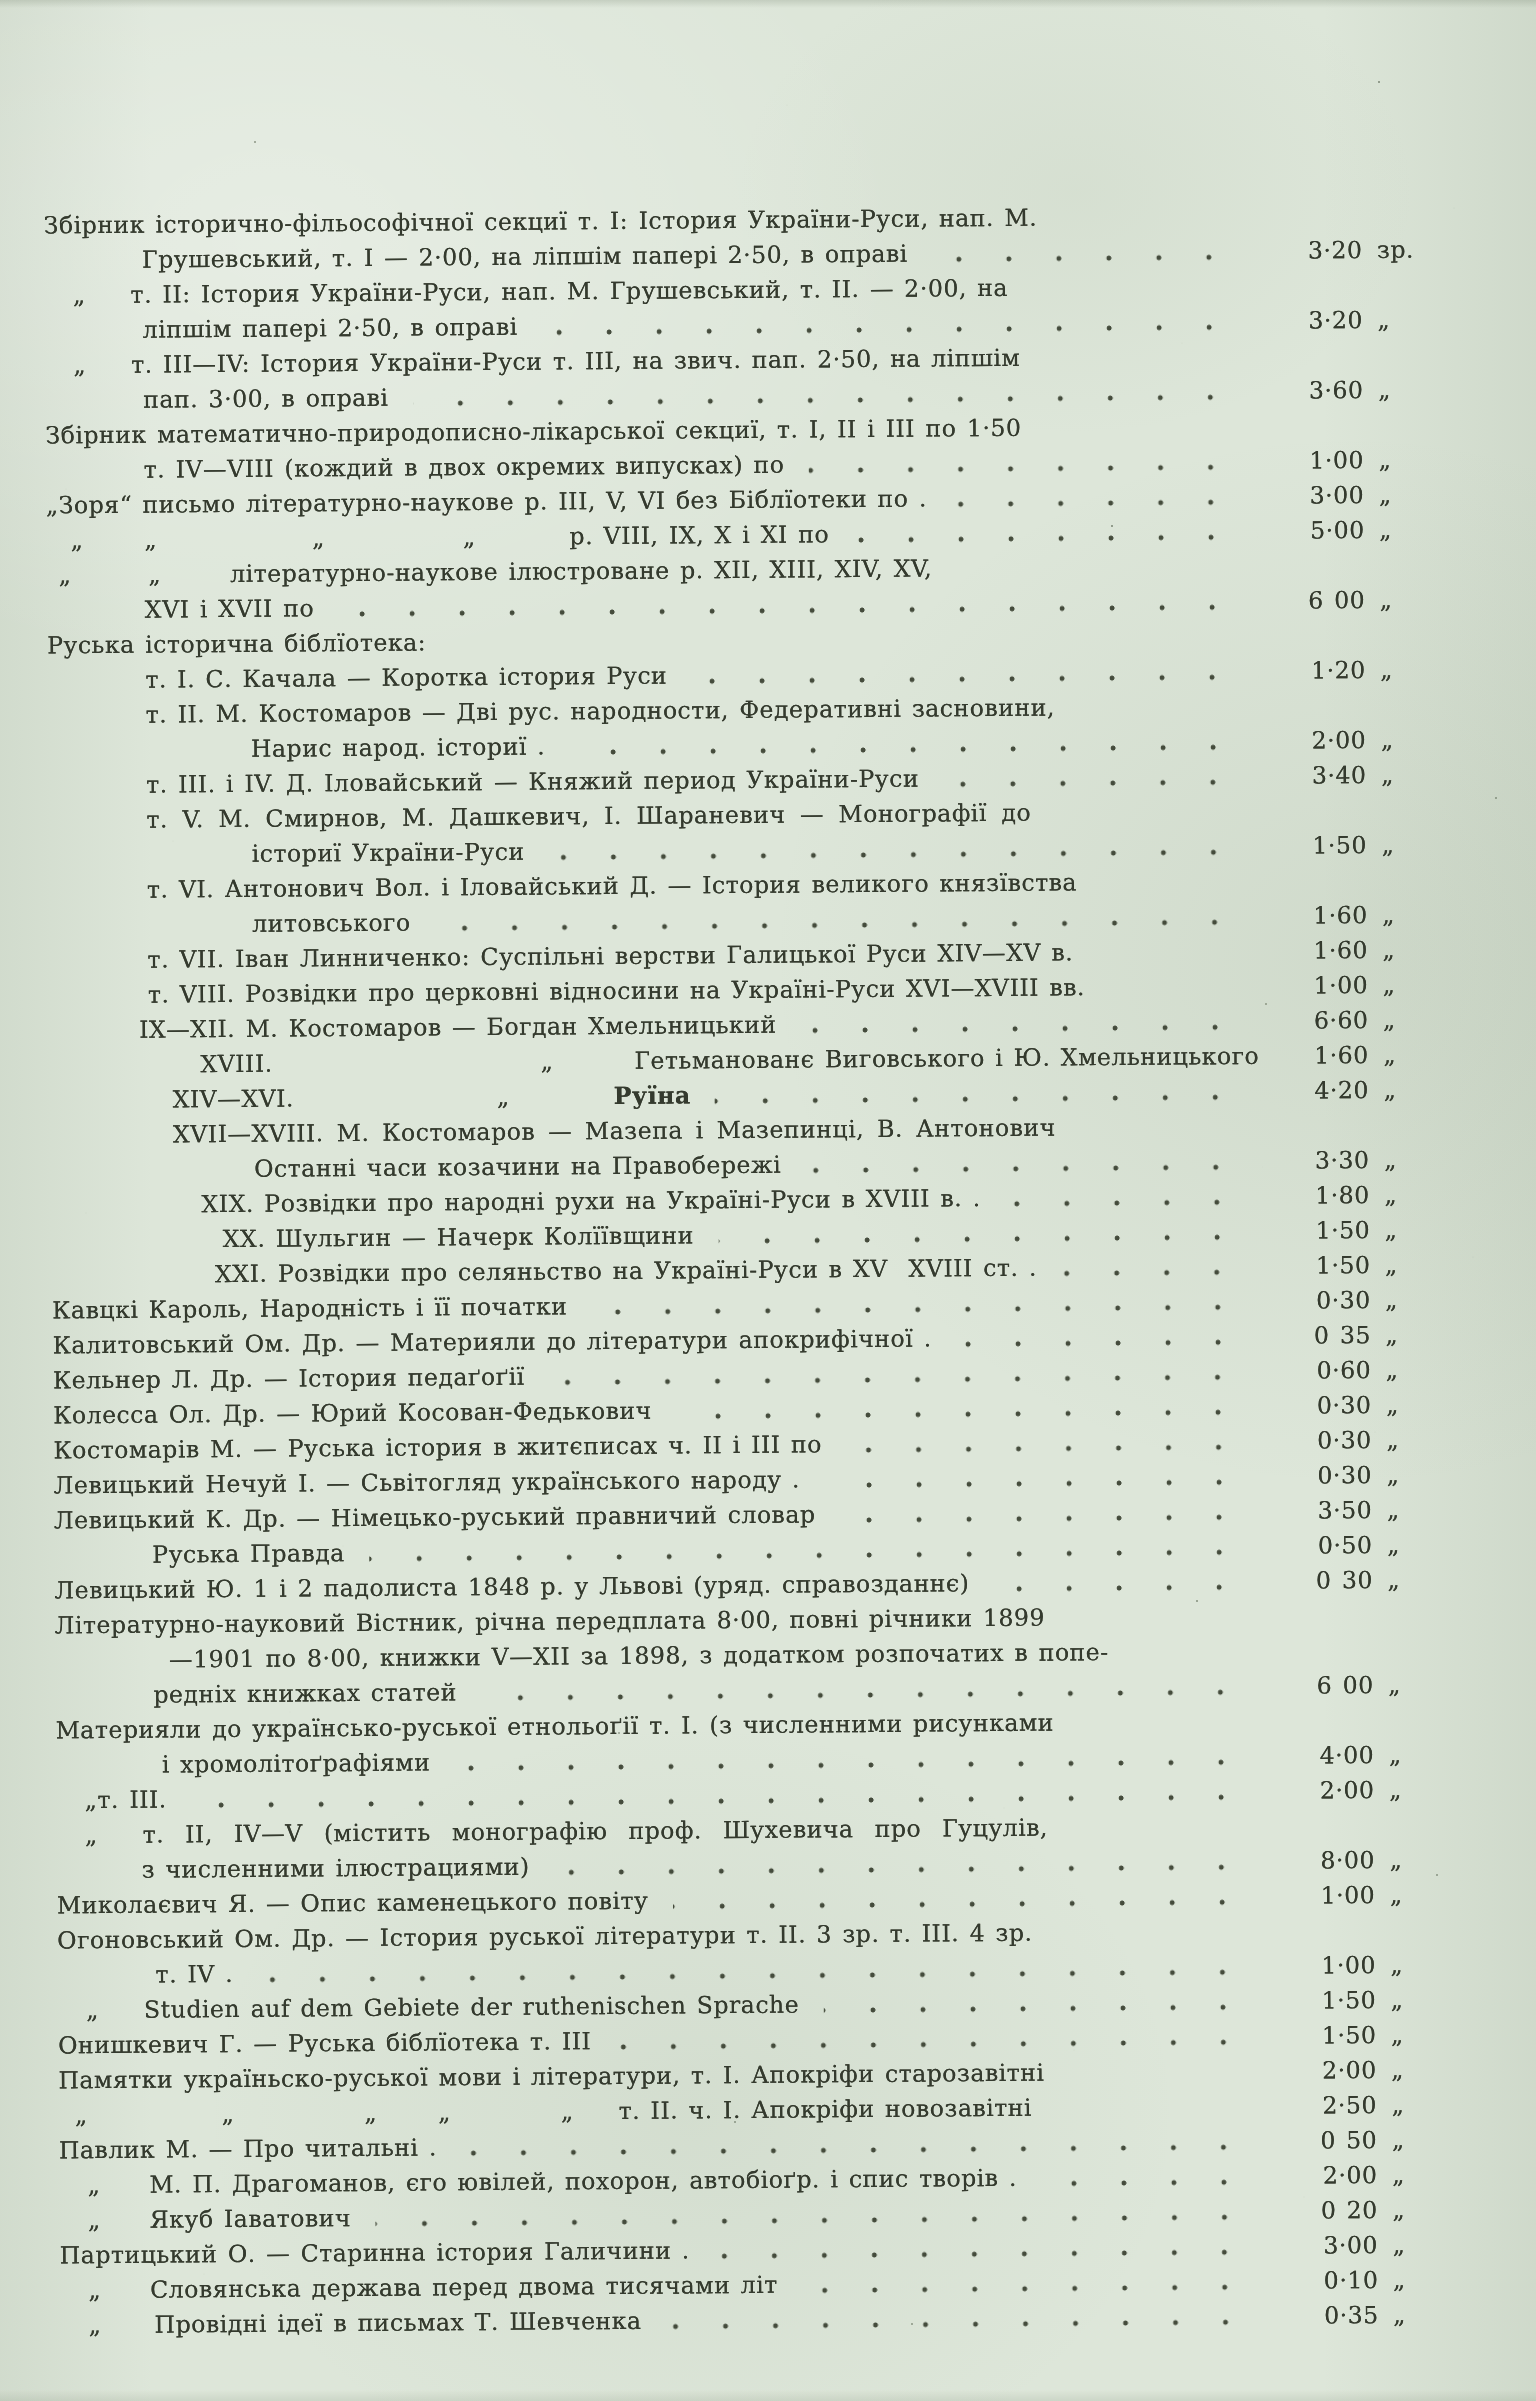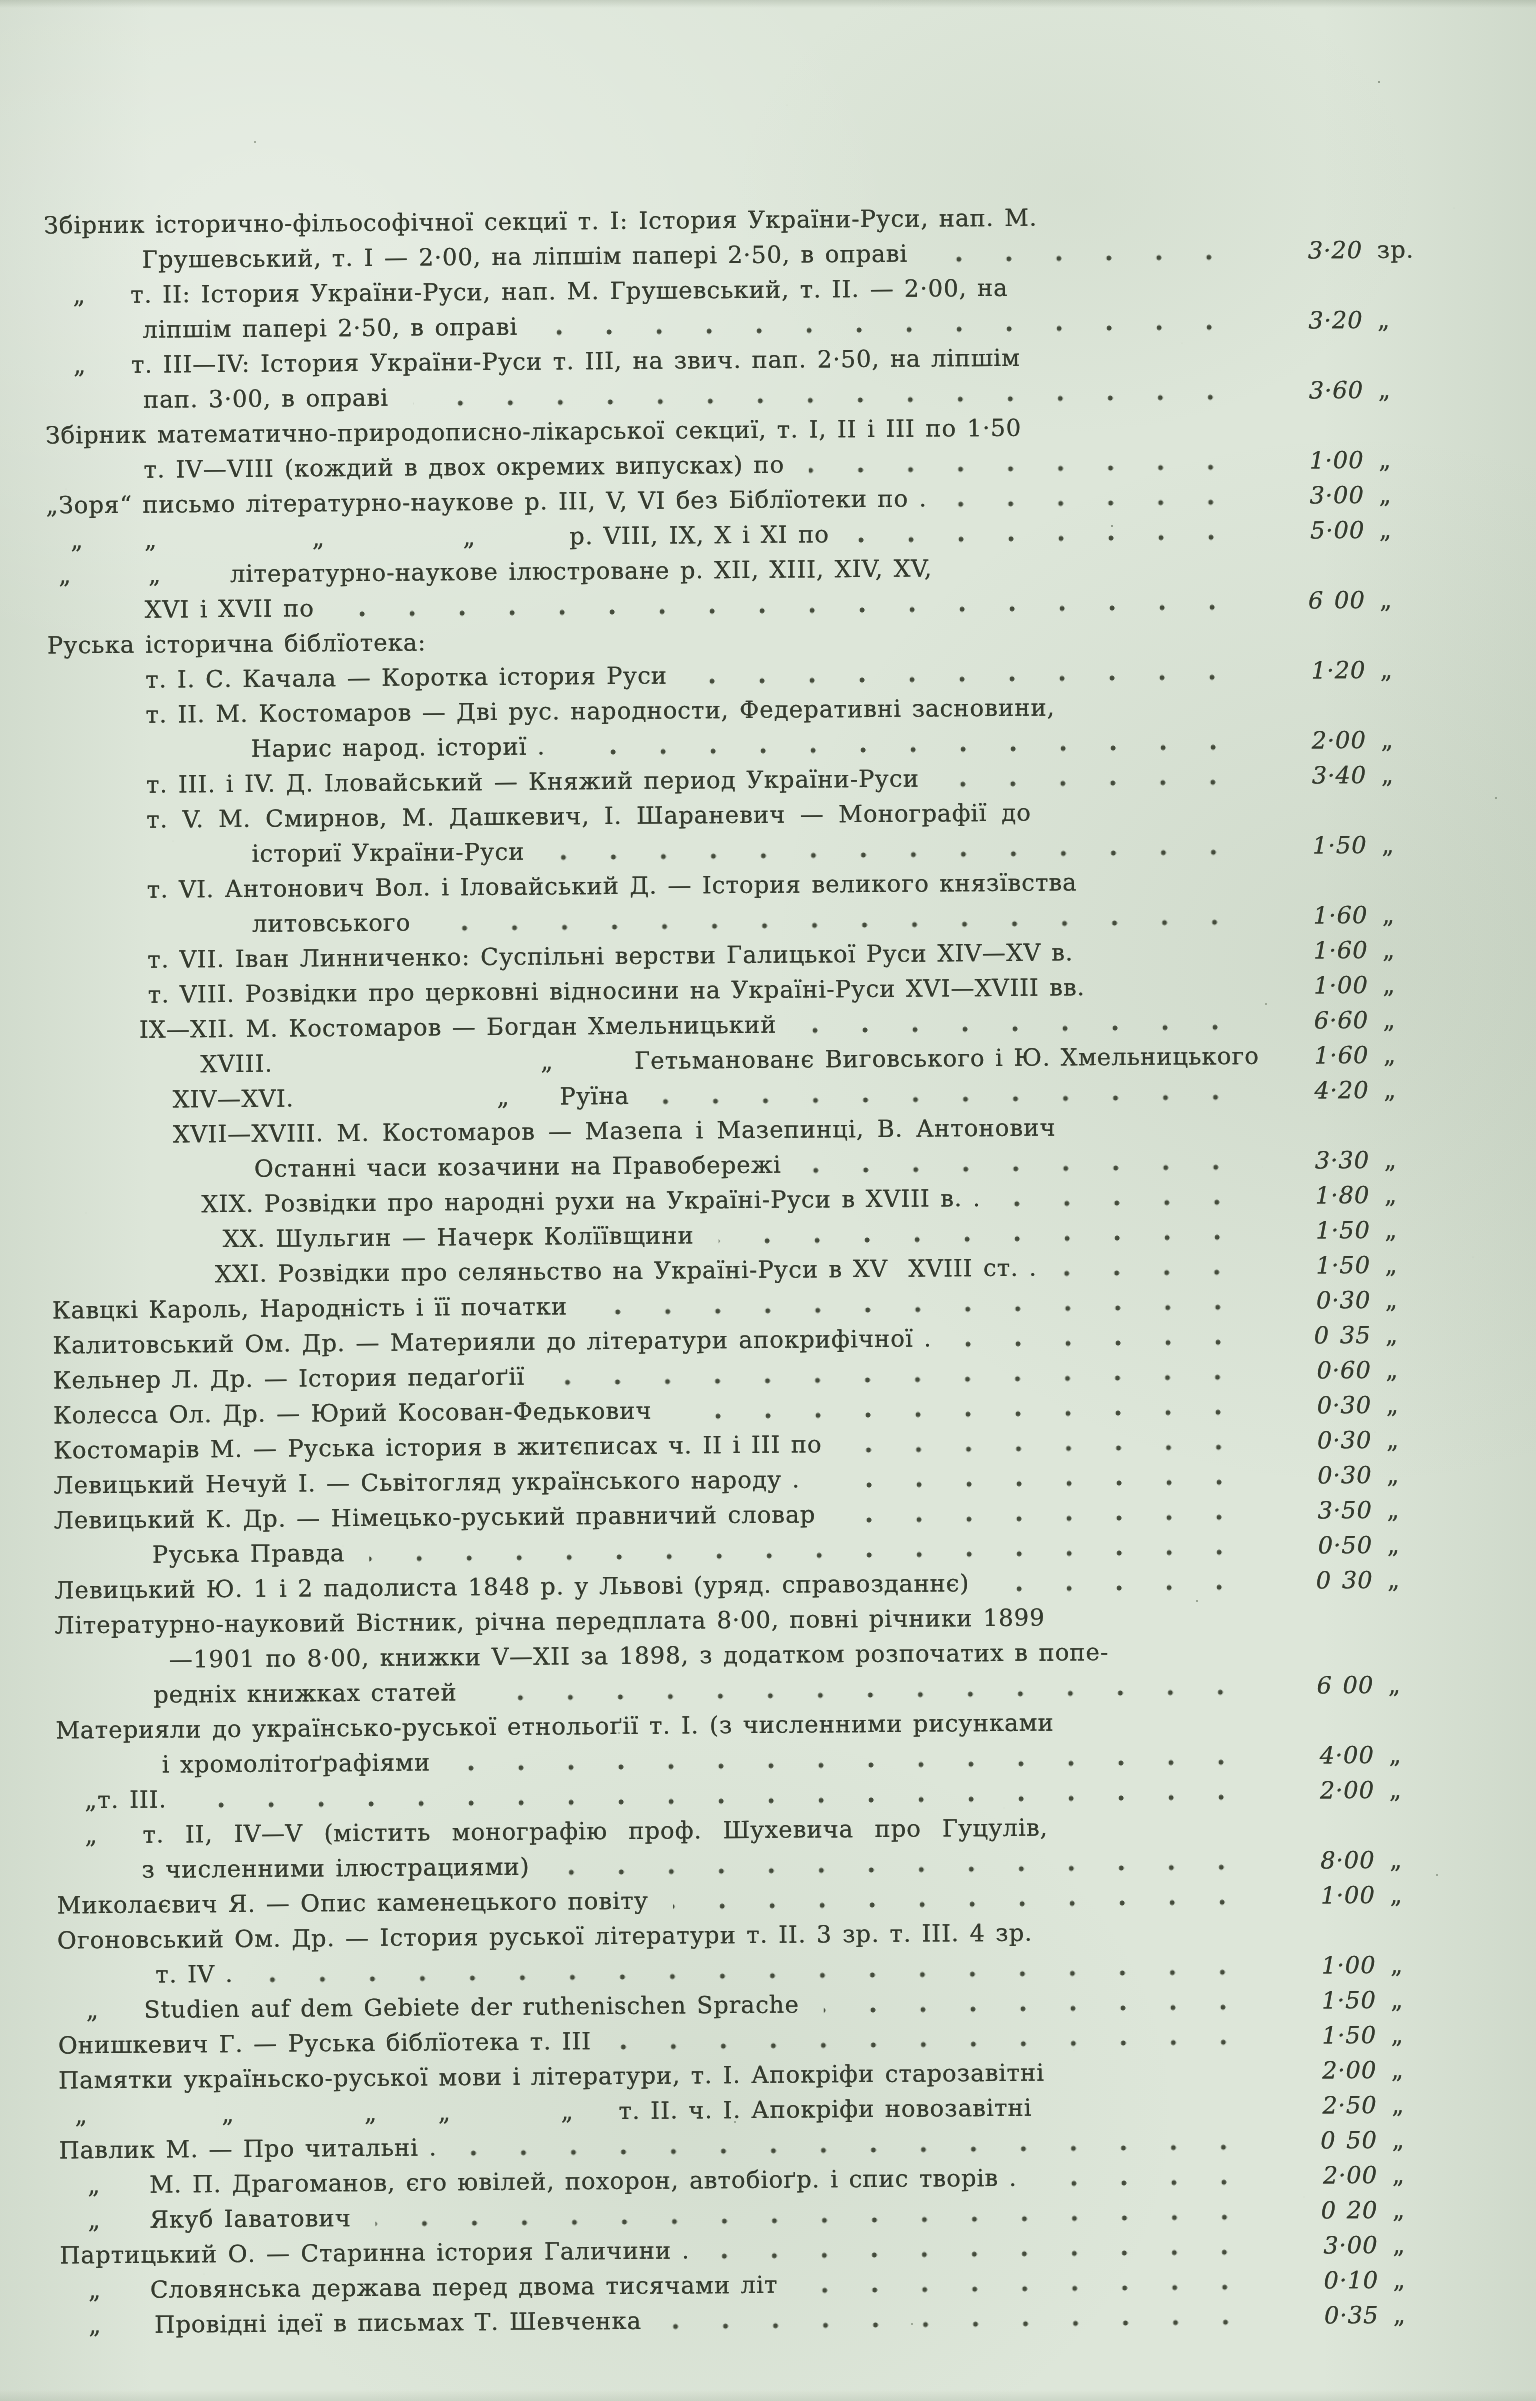--- a/index.html
+++ b/index.html
@@ -66,21 +66,20 @@
     align-self:flex-end;height:9.8px;
     margin:0 19.5px 7.3px 24.4px;
     background-image:radial-gradient(circle at 4.1px 4.9px, rgba(52,59,43,.9) 2.1px, rgba(0,0,0,0) 2.8px);
     background-size:50px 9.8px;
     background-repeat:repeat-x;
     background-position:right 0;
   }
   .price{
     flex:0 0 auto;min-width:88px;text-align:right;
     text-shadow:0 0 0.5px rgba(42,48,34,.85);
-    font-style:italic;
   }
   .cur{
     flex:0 0 46px;padding-left:14.6px;
     text-shadow:0 0 0.4px rgba(42,48,34,.8);
   }
 </style>
 </head>
 <body>
 
 <div class="paper"></div>
@@ -106,21 +105,21 @@
       <div class="row" style="padding-left: 203px;"><span class="t">Нарис народ. істориї .</span><span class="lead dots"></span><span class="price">2·00</span><span class="cur">„</span></div>
       <div class="row" style="padding-left: 98px;"><span class="t">т. ІІІ. і ІV. Д. Іловайський — Княжий период України-Руси</span><span class="lead dots"></span><span class="price">3·40</span><span class="cur">„</span></div>
       <div class="row" style="padding-left: 98px; word-spacing: 6.5px;"><span class="t">т. V. М. Смирнов, М. Дашкевич, І. Шараневич — Монографії до</span></div>
       <div class="row" style="padding-left: 203px;"><span class="t">істориї України-Руси</span><span class="lead dots"></span><span class="price">1·50</span><span class="cur">„</span></div>
       <div class="row" style="padding-left: 98px;"><span class="t">т. VІ. Антонович Вол. і Іловайський Д. — Істория великого князївства</span></div>
       <div class="row" style="padding-left: 203px;"><span class="t">литовського</span><span class="lead dots"></span><span class="price">1·60</span><span class="cur">„</span></div>
       <div class="row" style="padding-left: 98px;"><span class="t">т. VІІ. Іван Линниченко: Суспільні верстви Галицької Руси ХІV—ХV в.</span><span class="lead"></span><span class="price">1·60</span><span class="cur">„</span></div>
       <div class="row" style="padding-left: 98px;"><span class="t">т. VІІІ. Розвідки про церковні відносини на Україні-Руси ХVІ—ХVІІІ вв.</span><span class="lead"></span><span class="price">1·00</span><span class="cur">„</span></div>
       <div class="row" style="padding-left: 89px;"><span class="t">ІХ—ХІІ. М. Костомаров — Богдан Хмельницький</span><span class="lead dots"></span><span class="price">6·60</span><span class="cur">„</span></div>
       <div class="row" style="padding-left: 150px;"><span class="t">ХVІІІ.</span><span class="t" style="margin-left: 268px;">„</span><span class="t" style="margin-left: 81px;">Гетьманованє Виговського і Ю. Хмельницького</span><span class="lead"></span><span class="price">1·60</span><span class="cur">„</span></div>
-      <div class="row" style="padding-left: 122px;"><span class="t">ХІV—ХVІ.</span><span class="t" style="margin-left: 203px;">„</span><span class="t" style="margin-left: 50px;">Руїна</span><span class="lead dots"></span><span class="price">4·20</span><span class="cur">„</span></div>
+      <div class="row" style="padding-left: 122px;"><span class="t">ХІV—ХVІ.</span><span class="t" style="margin-left: 203px;">„</span><span class="t" style="margin-left: 104px; font-weight: bold;">Руїна</span><span class="lead dots"></span><span class="price">4·20</span><span class="cur">„</span></div>
       <div class="row" style="padding-left: 122px; word-spacing: 4.9px;"><span class="t">ХVІІ—ХVІІІ. М. Костомаров — Мазепа і Мазепинці, В. Антонович</span></div>
       <div class="row" style="padding-left: 203px;"><span class="t">Останні часи козачини на Правобережі</span><span class="lead dots"></span><span class="price">3·30</span><span class="cur">„</span></div>
       <div class="row" style="padding-left: 150px;"><span class="t">ХІХ. Розвідки про народні рухи на Україні-Руси в ХVІІІ в. .</span><span class="lead dots"></span><span class="price">1·80</span><span class="cur">„</span></div>
       <div class="row" style="padding-left: 171px;"><span class="t">ХХ. Шульгин — Начерк Колїївщини</span><span class="lead dots"></span><span class="price">1·50</span><span class="cur">„</span></div>
       <div class="row" style="padding-left: 163px;"><span class="t">ХХІ. Розвідки про селяньство на Україні-Руси в ХV  ХVІІІ ст. .</span><span class="lead dots"></span><span class="price">1·50</span><span class="cur">„</span></div>
       <div class="row" style="padding-left: 0px;"><span class="t">Кавцкі Кароль, Народність і її початки</span><span class="lead dots"></span><span class="price">0·30</span><span class="cur">„</span></div>
       <div class="row" style="padding-left: 0px;"><span class="t">Калитовський Ом. Др. — Материяли до літератури апокрифічної .</span><span class="lead dots"></span><span class="price">0 35</span><span class="cur">„</span></div>
       <div class="row" style="padding-left: 0px;"><span class="t">Кельнер Л. Др. — Істория педаґоґії</span><span class="lead dots"></span><span class="price">0·60</span><span class="cur">„</span></div>
       <div class="row" style="padding-left: 0px;"><span class="t">Колесса Ол. Др. — Юрий Косован-Федькович</span><span class="lead dots"></span><span class="price">0·30</span><span class="cur">„</span></div>
       <div class="row" style="padding-left: 0px;"><span class="t">Костомарів М. — Руська істория в житєписах ч. ІІ і ІІІ по</span><span class="lead dots"></span><span class="price">0·30</span><span class="cur">„</span></div>

